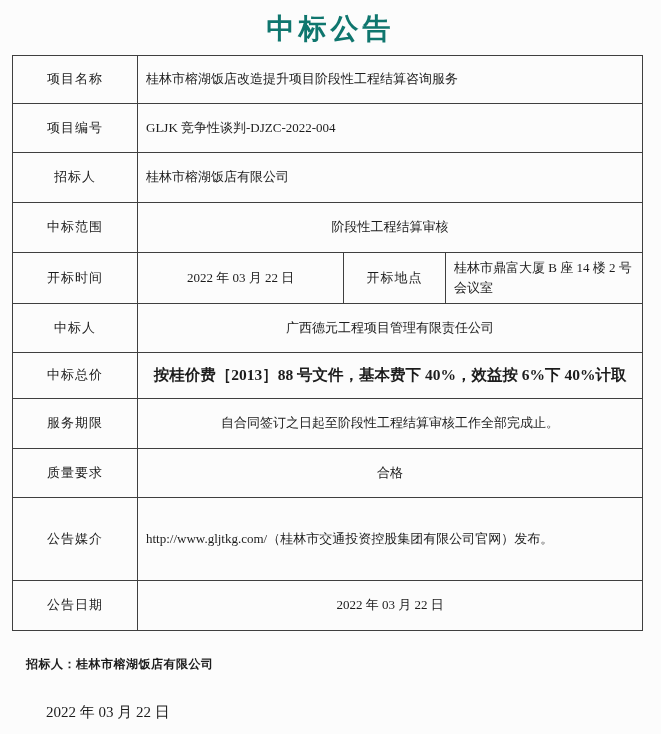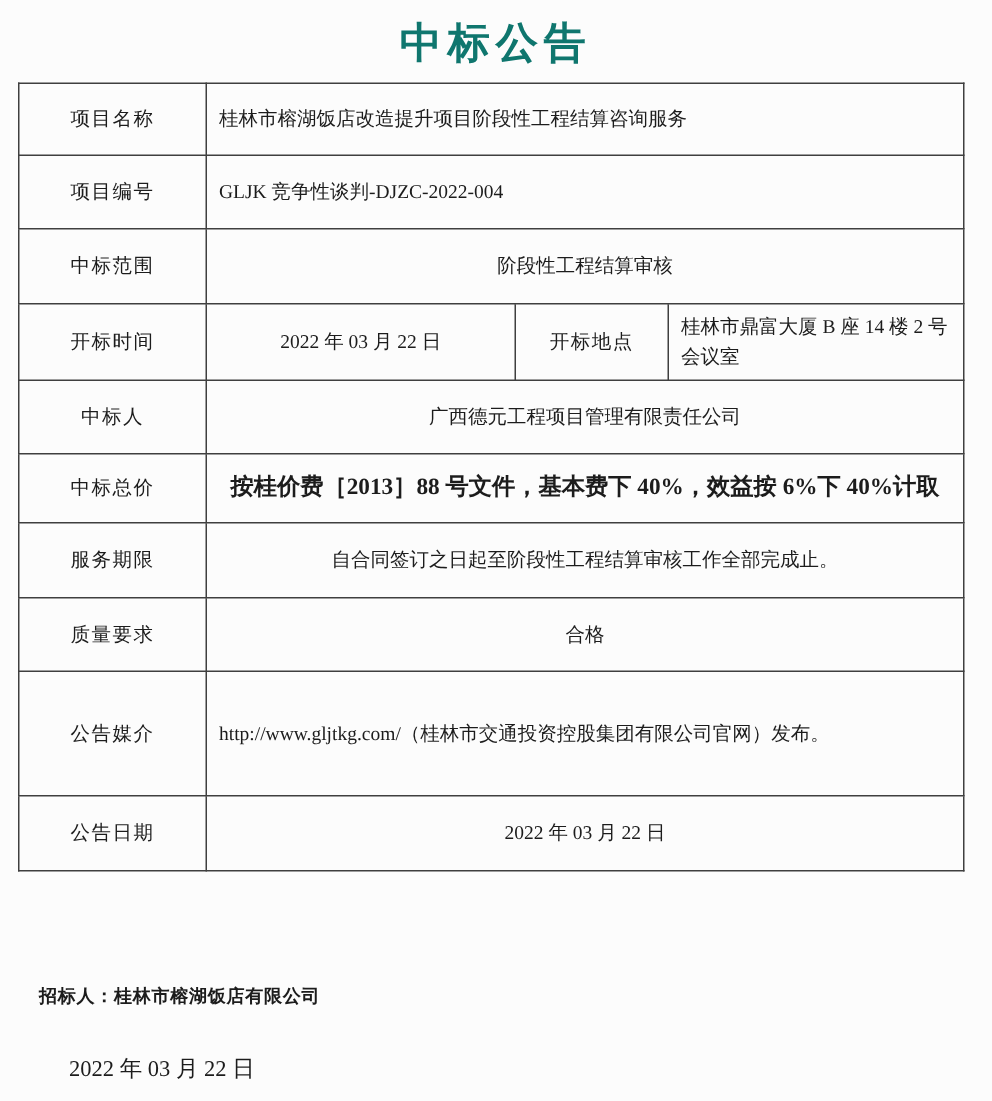--- a/index.html
+++ b/index.html
@@ -97,20 +97,24 @@
     </colgroup>
     <tbody>
       <tr class="r1">
         <td class="label-cell">项目名称</td>
         <td class="value-left" colspan="3">桂林市榕湖饭店改造提升项目阶段性工程结算咨询服务</td>
       </tr>
       <tr class="r2">
         <td class="label-cell">项目编号</td>
         <td class="value-left" colspan="3">GLJK 竞争性谈判-DJZC-2022-004</td>
       </tr>
+      <tr class="r3">
+        <td class="label-cell">招标人</td>
+        <td class="value-left" colspan="3">桂林市榕湖饭店有限公司</td>
+      </tr>
       <tr class="r4">
         <td class="label-cell">中标范围</td>
         <td class="value-center" colspan="3">阶段性工程结算审核</td>
       </tr>
       <tr class="r5">
         <td class="label-cell">开标时间</td>
         <td class="value-center">2022 年 03 月 22 日</td>
         <td class="label-cell">开标地点</td>
         <td class="value-left">桂林市鼎富大厦 B 座 14 楼 2 号会议室</td>
       </tr>

